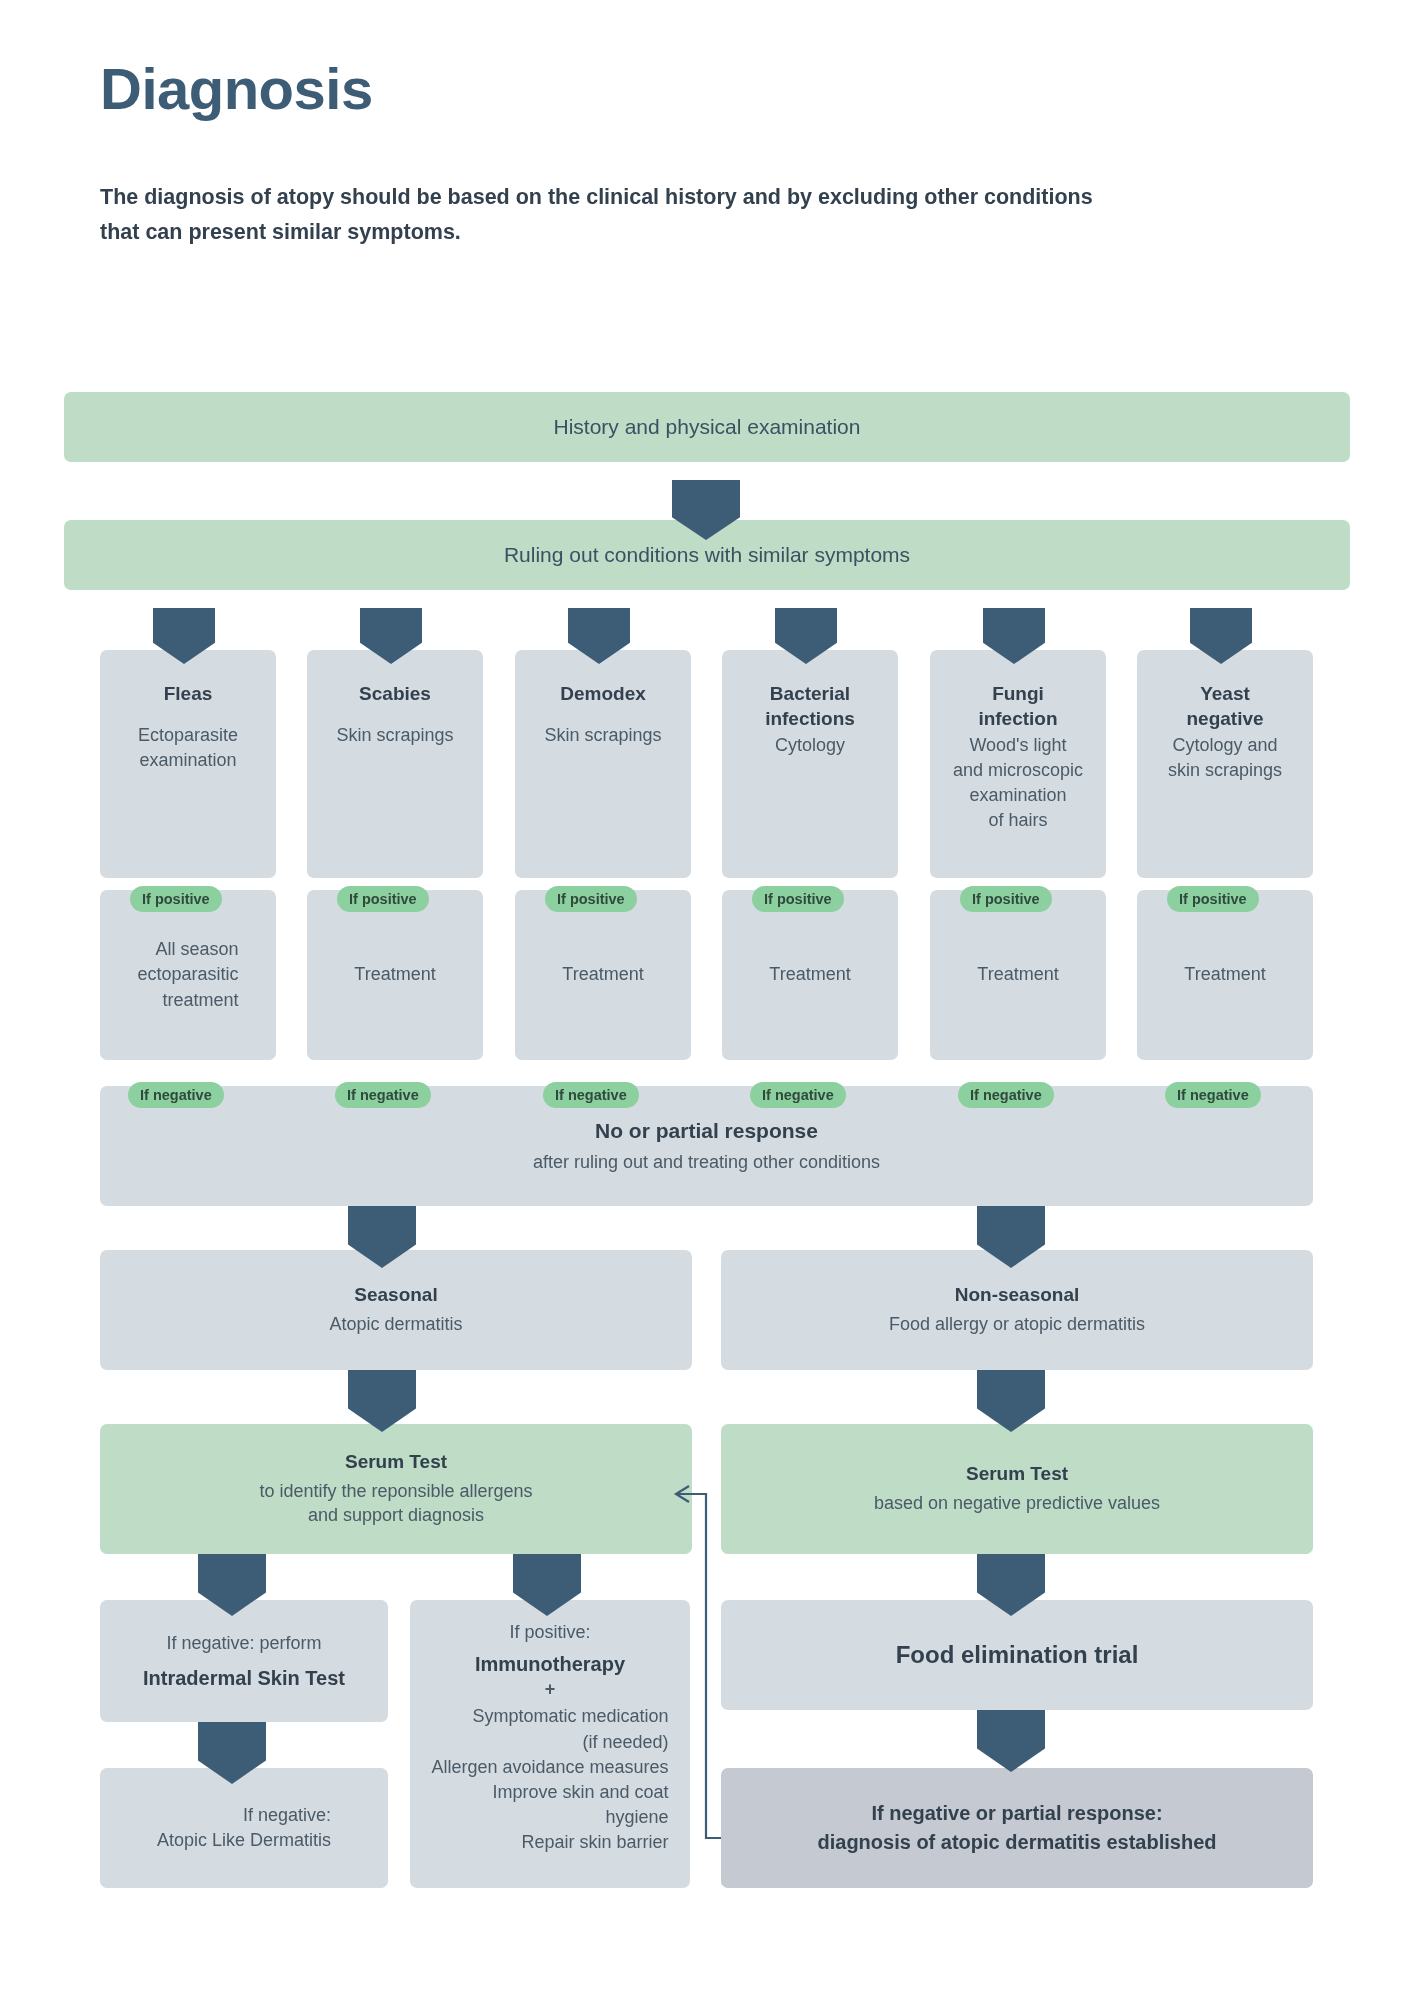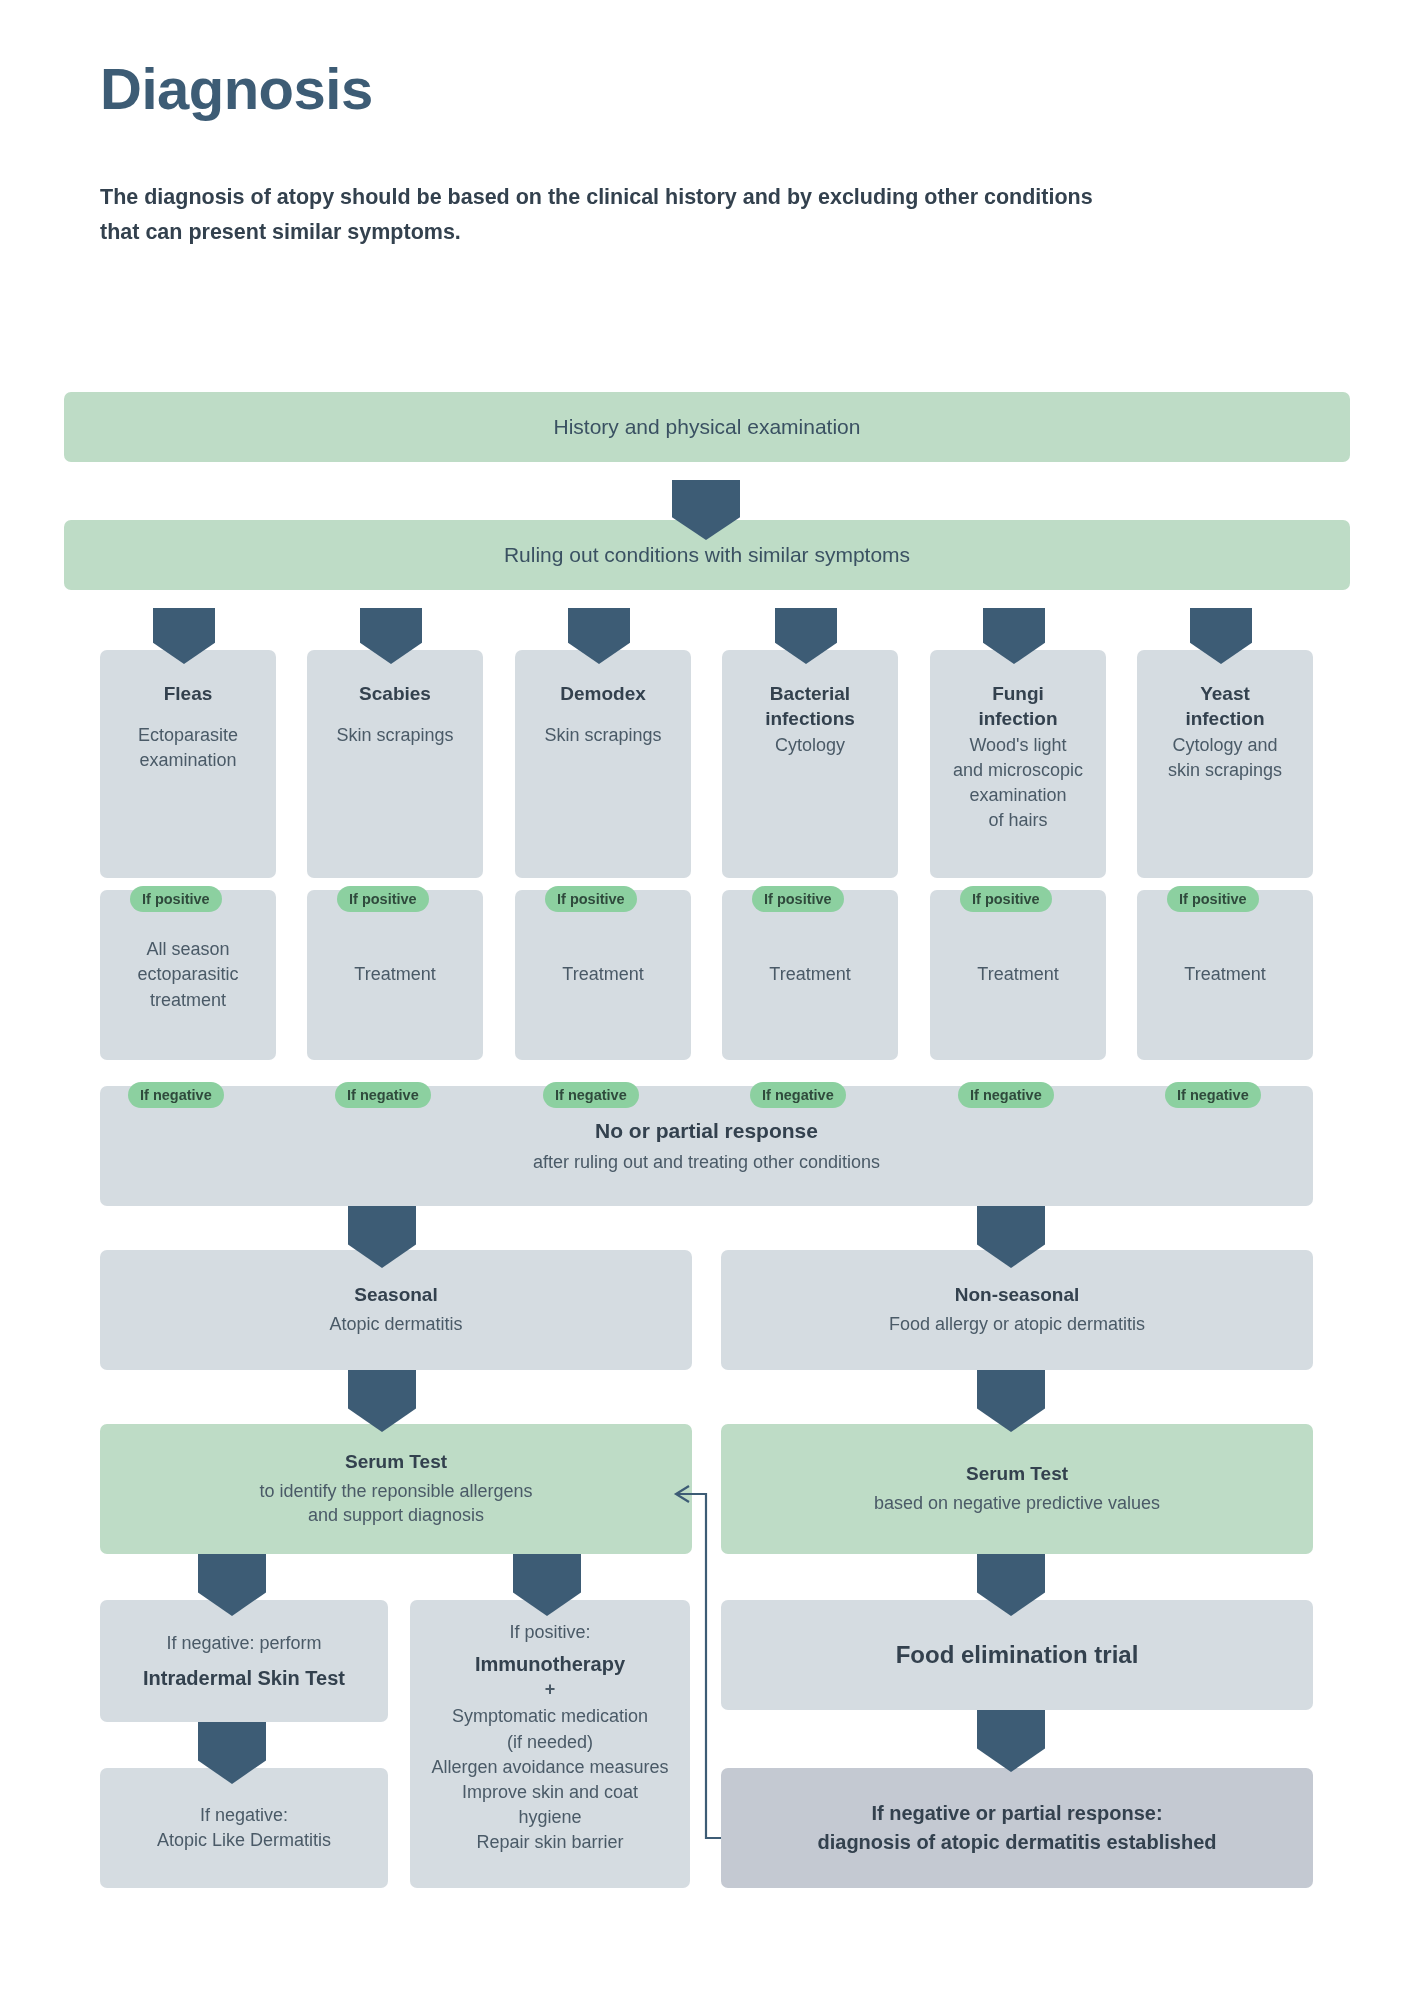--- a/index.html
+++ b/index.html
@@ -69,20 +69,21 @@
     line-height: 1.38;
     font-weight: normal;
     white-space: pre-line;
   }
   .n-plain {
     color: #4a5a67;
     font-size: 18px;
     line-height: 1.4;
     font-weight: normal;
     white-space: pre-line;
+    text-align: right;
   }
   .banner-text {
     font-size: 21px;
     color: #3a5162;
     font-weight: normal;
   }
 
   
   .arrow {
     position: absolute;
@@ -164,21 +165,21 @@
     <div class="n-title" style="white-space:pre-line;">Fungi
 infection</div>
     <div class="n-sub" style="margin-top:2px;">Wood's light
 and microscopic
 examination
 of hairs</div>
   </div>
 
   <div class="node gray" style="left:1137px; top:650px; width:176px; height:228px; justify-content:flex-start; padding-top:32px;">
     <div class="n-title" style="white-space:pre-line;">Yeast
-infection</div>
+negative</div>
     <div class="n-sub" style="margin-top:2px;">Cytology and
 skin scrapings</div>
   </div>
 
   <div class="node gray" style="left:100px; top:890px; width:176px; height:170px;">
     <div class="n-plain">All season
 ectoparasitic
 treatment</div>
   </div>
   <div class="node gray" style="left:307px; top:890px; width:176px; height:170px;">

